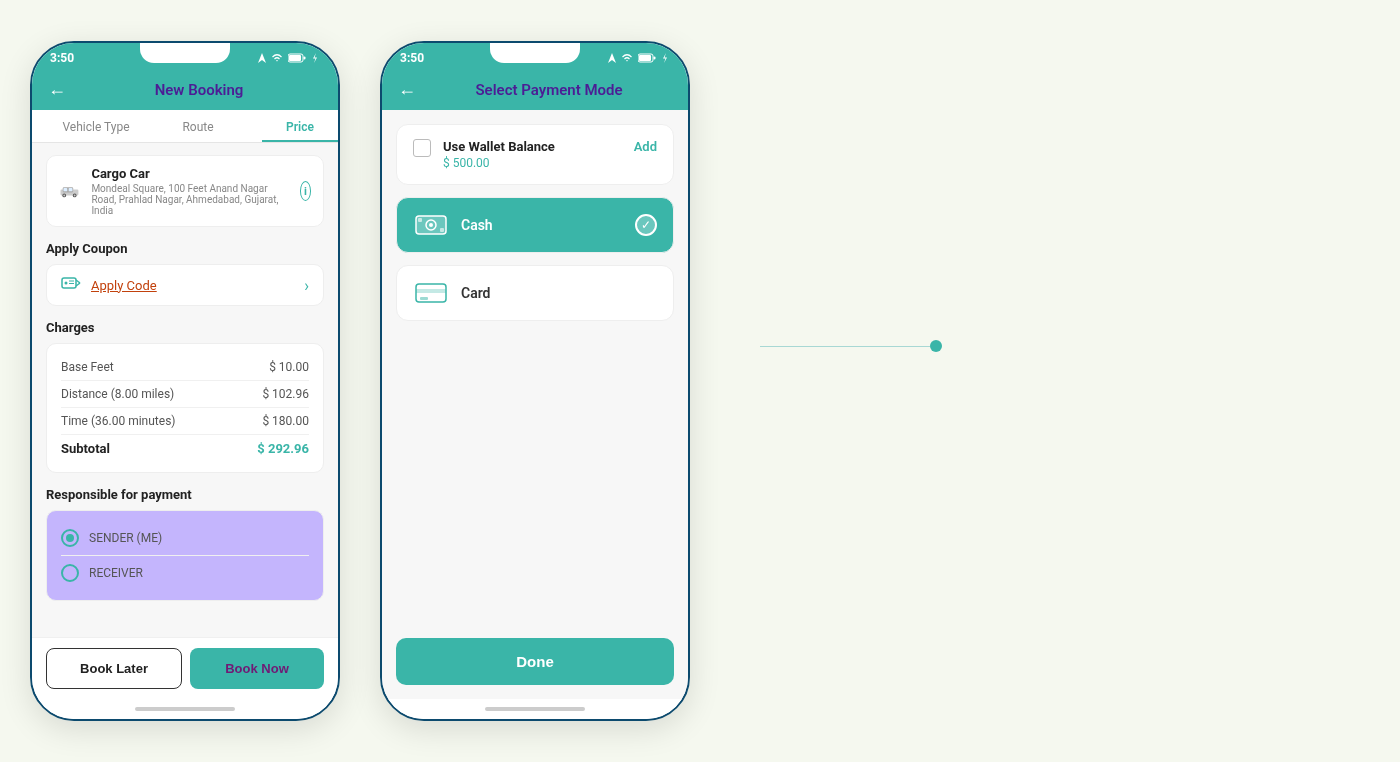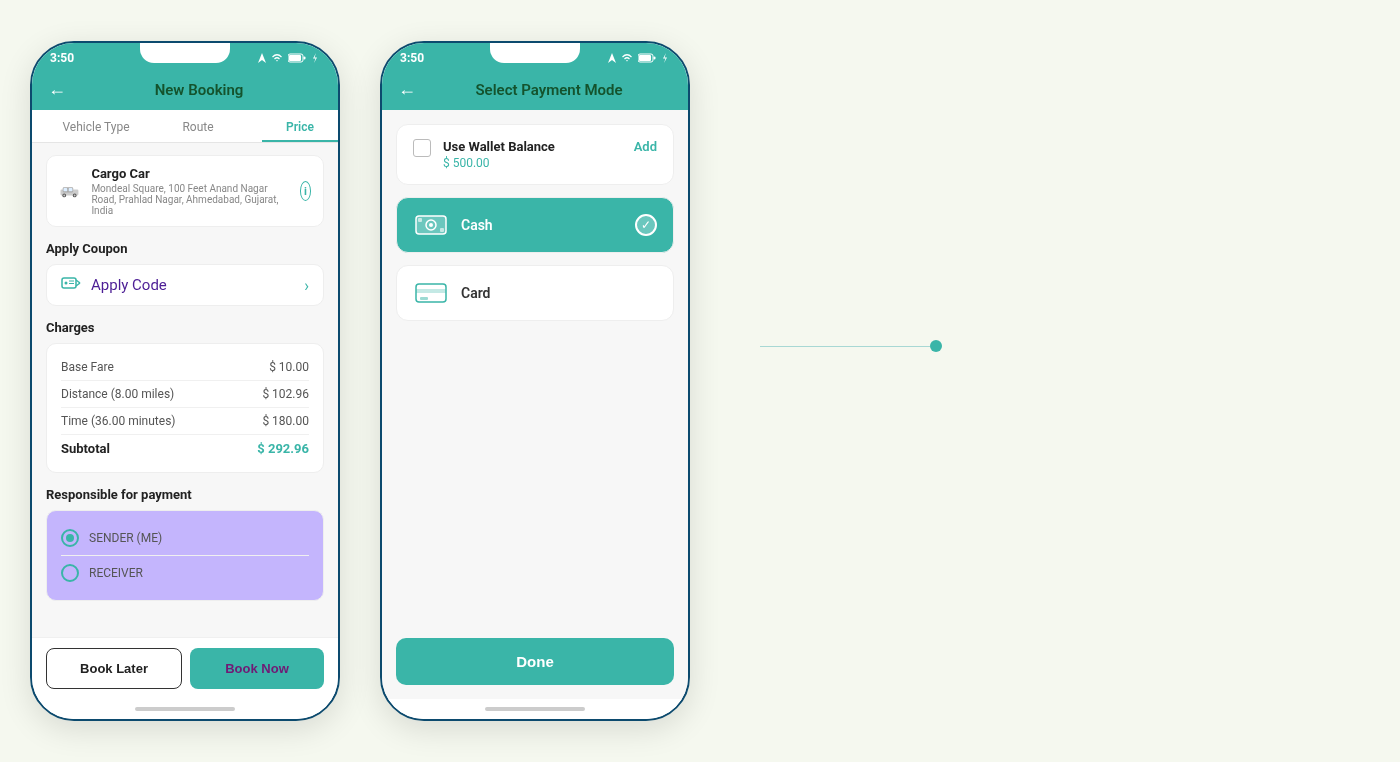--- a/index.html
+++ b/index.html
@@ -74,21 +74,21 @@
       font-size: 18px;
       cursor: pointer;
       background: none;
       border: none;
     }
     .app-header .title {
       flex: 1;
       text-align: center;
       font-size: 15px;
       font-weight: 600;
-      color: #14532d;
+      color: #4c1d95;
     }
 
     
     .tabs {
       display: flex;
       border-bottom: 1px solid #e5e5e5;
       background: #fff;
     }
     .tab {
       flex: 1;
@@ -182,22 +182,23 @@
       margin-bottom: 14px;
       border: 1px solid #eee;
       cursor: pointer;
     }
     .coupon-icon {
       color: #3ab5a8;
       font-size: 16px;
     }
     .coupon-text {
       flex: 1;
-      font-size: 15px;
-      color: #4c1d95;
+      font-size: 13px;
+      color: #c2410c;
+      text-decoration: underline;
     }
     .coupon-arrow {
       color: #3ab5a8;
       font-size: 16px;
     }
 
     
     .charges-card {
       background: #fff;
       border-radius: 10px;
@@ -522,21 +523,21 @@
             <line x1="8" y1="8.5" x2="13" y2="8.5" stroke="#3ab5a8" stroke-width="1"></line>
           </svg>
         </span>
         <span class="coupon-text">Apply Code</span>
         <span class="coupon-arrow">›</span>
       </div>
 
       <div class="section-label">Charges</div>
       <div class="charges-card">
         <div class="charge-row">
-          <span>Base Fare</span>
+          <span>Base Feet</span>
           <span>$ 10.00</span>
         </div>
         <div class="charge-row">
           <span>Distance (8.00 miles)</span>
           <span>$ 102.96</span>
         </div>
         <div class="charge-row">
           <span>Time (36.00 minutes)</span>
           <span>$ 180.00</span>
         </div>

